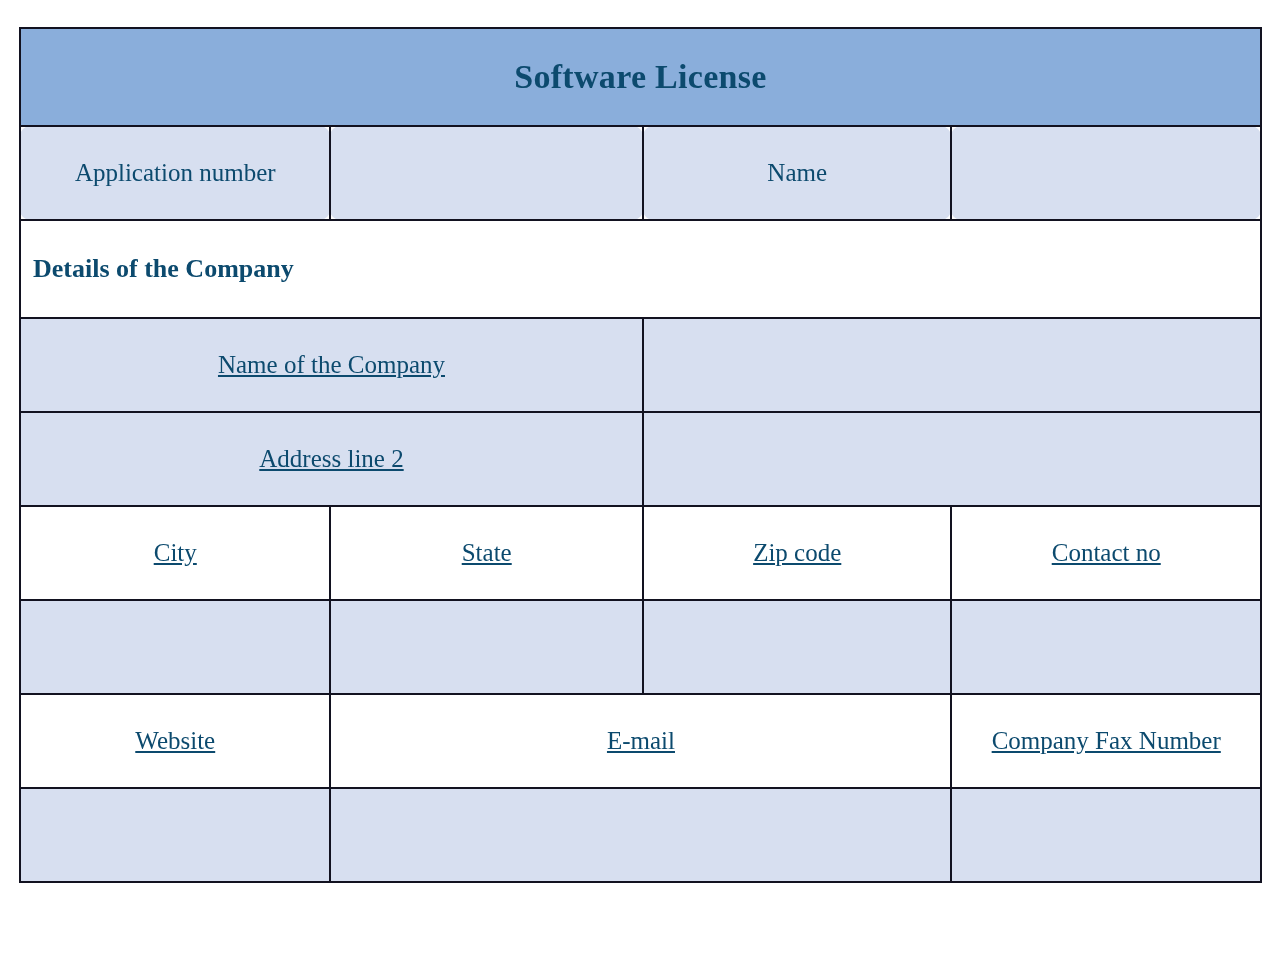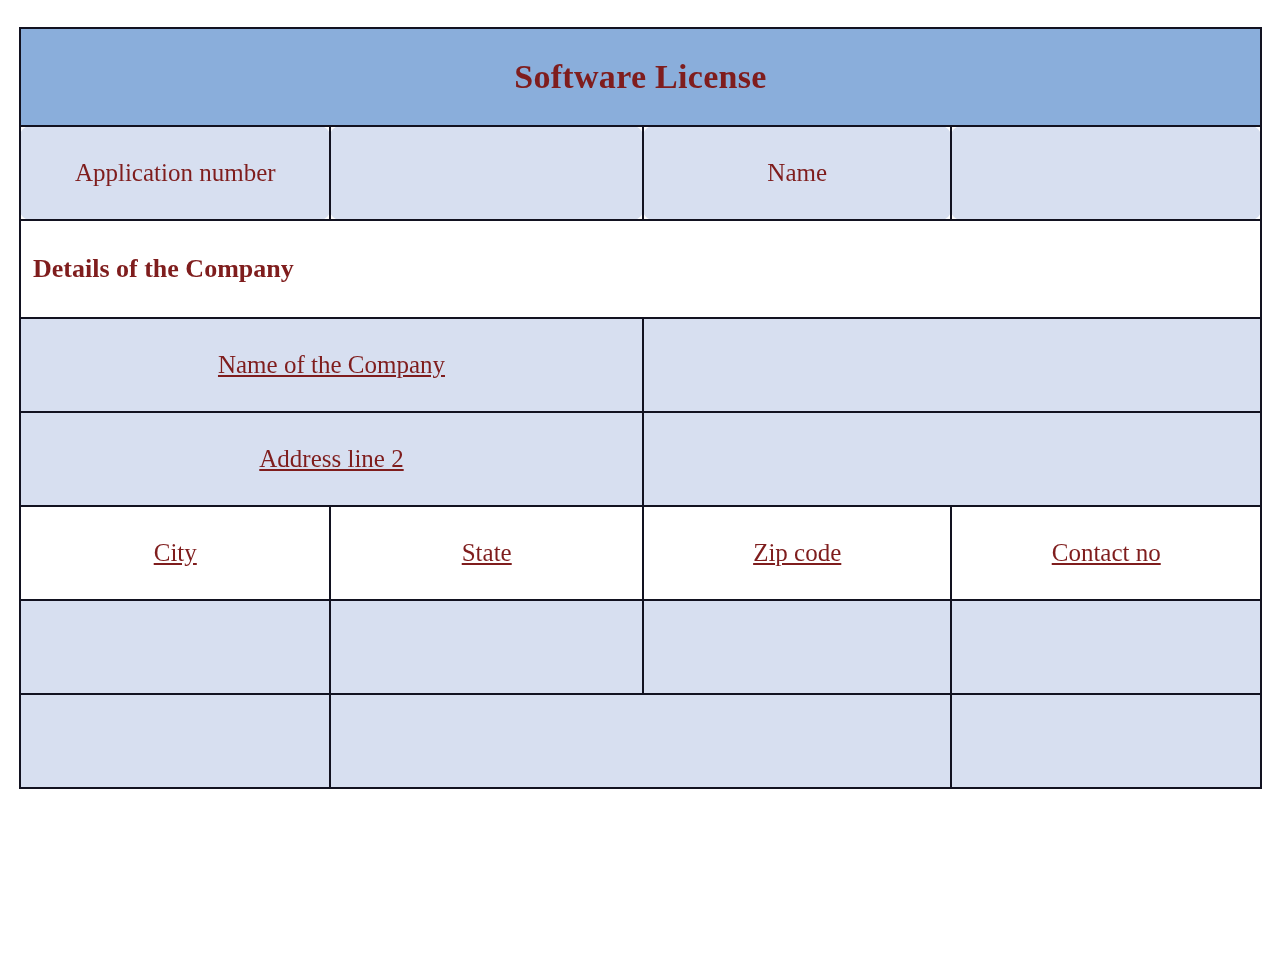--- a/index.html
+++ b/index.html
@@ -32,21 +32,21 @@
     table-layout: fixed;
   }
 
   .form-table td {
     border: 2px solid #121220;
     padding: 0;
     vertical-align: middle;
     text-align: center;
     font-size: 25px;
     line-height: 1.15;
-    color: #7f1d1d;
+    color: #0c4a6e;
     background: #ffffff;
   }
 
   
   td.fill-blue   { background: #d7dff0; }
   td.fill-white  { background: #ffffff; }
 
   
   td.title-cell {
     background: #8aaedb;
@@ -117,20 +117,25 @@
         <td class="fill-white h-row">Contact no</td>
       </tr>
 
       <tr>
         <td class="fill-blue h-val"></td>
         <td class="fill-blue h-val"></td>
         <td class="fill-blue h-val"></td>
         <td class="fill-blue h-val"></td>
       </tr>
 
+      <tr>
+        <td class="fill-white h-row" style="width:416px">Website</td>
+        <td class="fill-white h-row" colspan="2" style="width:415px">E-mail</td>
+        <td class="fill-white h-row">Company Fax Number</td>
+      </tr>
 
       <tr>
         <td class="fill-blue h-val"></td>
         <td class="fill-blue h-val" colspan="2"></td>
         <td class="fill-blue h-val"></td>
       </tr>
 
     </tbody>
   </table>
 

